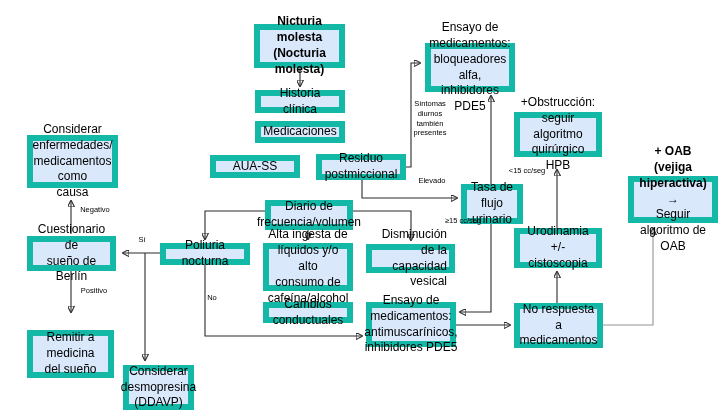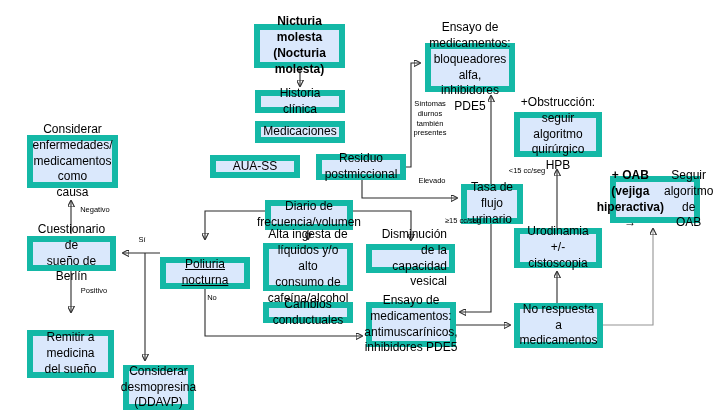--- a/index.html
+++ b/index.html
@@ -91,35 +91,35 @@
   <div class="node" style="left:210px;top:155px;width:90px;height:23px;">AUA-SS</div>
   <div class="node" style="left:316px;top:154px;width:90px;height:26px;">Residuo
 postmiccional</div>
   <div class="node" style="left:425px;top:43px;width:90px;height:49px;">Ensayo de
 medicamentos:
 bloqueadores alfa,
 inhibidores PDE5</div>
   <div class="node" style="left:514px;top:112px;width:88px;height:45px;">+Obstrucción: seguir
 algoritmo quirúrgico
 HPB</div>
-  <div class="node" style="left:610px;top:176px;width:90px;height:47px;flex-direction:row;">
+  <div class="node" style="left:628px;top:176px;width:90px;height:47px;flex-direction:column;">
     <span class="part bold">+ OAB (vejiga
 hiperactiva) →</span>
     <span class="part">Seguir algoritmo de
 OAB</span>
   </div>
   <div class="node" style="left:461px;top:184px;width:62px;height:40px;">Tasa de flujo
 urinario</div>
   <div class="node" style="left:514px;top:228px;width:88px;height:40px;">Urodinamia +/-
 cistoscopia</div>
   <div class="node" style="left:514px;top:303px;width:89px;height:45px;">No respuesta a
 medicamentos</div>
   <div class="node" style="left:265px;top:200px;width:88px;height:30px;">Diario de
 frecuencia/volumen</div>
-  <div class="node" style="left:160px;top:257px;width:90px;height:32px;text-decoration:underline;">Poliuria nocturna</div>
+  <div class="node" style="left:160px;top:243px;width:90px;height:22px;">Poliuria nocturna</div>
   <div class="node" style="left:263px;top:243px;width:90px;height:48px;">Alta ingesta de
 líquidos y/o alto
 consumo de
 cafeína/alcohol</div>
   <div class="node" style="left:366px;top:244px;width:89px;height:29px;text-align:right;">Disminución de la
 capacidad vesical</div>
   <div class="node" style="left:263px;top:302px;width:90px;height:21px;">Cambios
 conductuales</div>
   <div class="node" style="left:366px;top:302px;width:90px;height:45px;">Ensayo de
 medicamentos:

